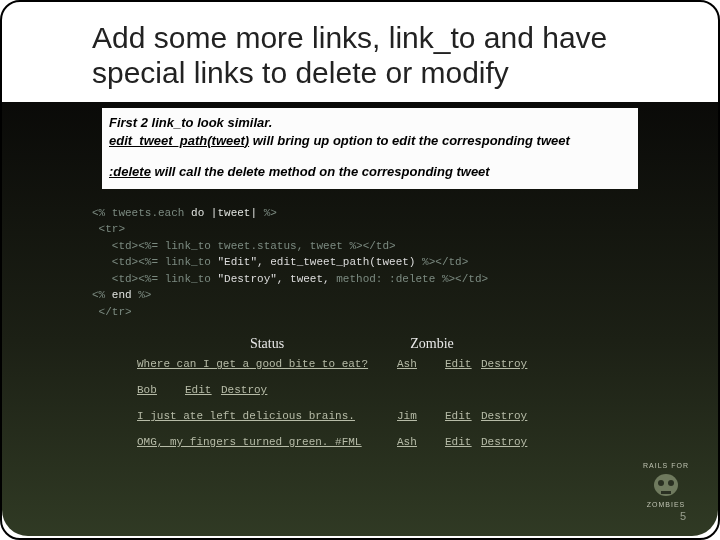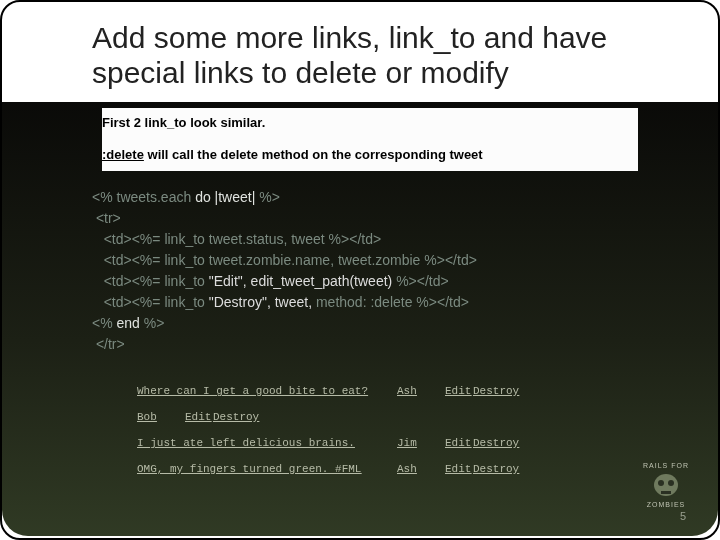--- a/index.html
+++ b/index.html
@@ -26,30 +26,31 @@
     bottom: 2px;
     background: linear-gradient(to bottom, #0a0a08 0%, #1c2015 55%, #303a24 100%);
     border-bottom-left-radius: 26px;
     border-bottom-right-radius: 26px;
     padding: 0;
   }
   .note-box {
     background: #fcfcfc;
     color: #000;
     margin: 6px 80px 12px 100px;
-    padding: 6px 8px 8px 0;
+    padding: 6px 8px 8px 7px;
     font-size: 13px;
     font-weight: 700;
     line-height: 1.35;
+    font-style: italic;
   }
   .note-box .u { text-decoration: underline; }
   .note-box .spacer { height: 14px; }
   .code {
-    font-family: Liberation Sans, sans-serif;
-    font-size: 14px;
+    font-family: Liberation Mono, monospace;
+    font-size: 11px;
     color: #7b8a80;
     padding: 4px 0 10px 90px;
     line-height: 1.5;
   }
   .code .line { white-space: pre; }
   .c-tag { color: #7b8a80; }
   .c-white { color: #e0e3df; }
   .c-str { color: #ddd; }
   .table-wrap {
     margin: 6px 0 0 135px;
@@ -59,30 +60,30 @@
     display: flex;
     font-family: Georgia, serif;
     font-size: 14px;
     color: #e9e9e9;
     padding-bottom: 6px;
   }
   .th-status { width: 260px; text-align: center; }
   .th-zombie { width: 70px; text-align: center; }
   .trow {
     display: flex;
-    align-items: flex-end;
+    align-items: flex-start;
     font-family: "Courier New", monospace;
     font-size: 11px;
     color: #b6bba7;
     height: 26px;
     text-decoration: underline;
   }
   .trow .status { width: 260px; text-decoration: underline; }
   .trow .zombie { width: 48px; text-decoration: underline; }
-  .trow .edit { width: 28px; text-decoration: underline; }
+  .trow .edit { width: 36px; text-decoration: underline; }
   .trow .destroy { width: 50px; text-decoration: underline; }
   .logo {
     position: absolute;
     right: 20px; bottom: 14px;
     width: 64px; height: 60px;
     display: flex; flex-direction: column; align-items: center;
     color: #bfc3b2;
   }
   .logo .arc {
     font-size: 7px; letter-spacing: 1px;
@@ -101,38 +102,44 @@
 <body>
 
 <div class="slide">
 
   <div class="title">Add some more links, link_to and have special links to delete or modify</div>
 
   <div class="lower">
 
     <div class="note-box">
       <div>First 2 link_to look similar.</div>
+      <div>
+        <span class="u">edit_tweet_path(tweet)</span><span> will bring up option to edit the corresponding tweet</span>
+      </div>
       <div class="spacer"></div>
       <div>
         <span class="u">:delete</span><span>  will call the delete method on the corresponding tweet</span>
       </div>
     </div>
 
     <div class="code">
       <div class="line"><span class="c-tag">&lt;% </span><span class="c-tag">tweets.each </span><span class="c-white">do </span><span class="c-white">|tweet| </span><span class="c-tag">%&gt;</span></div>
       <div class="line c-tag"> &lt;tr&gt;</div>
       <div class="line"><span class="c-tag">   &lt;td&gt;&lt;%= </span><span class="c-tag">link_to </span><span class="c-tag">tweet.status, tweet </span><span class="c-tag">%&gt;&lt;/td&gt;</span></div>
-      <div class="line"><span class="c-tag">   &lt;td&gt;&lt;%= </span><span class="c-tag">link_to </span><span class="c-tag">tweet.zombie.name, tweet.zombie </span><span class="c-tag">%&gt;&lt;/td&gt;</span></div>
       <div class="line"><span class="c-tag">   &lt;td&gt;&lt;%= </span><span class="c-tag">link_to </span><span class="c-str">"Edit", edit_tweet_path(tweet) </span><span class="c-tag">%&gt;&lt;/td&gt;</span></div>
       <div class="line"><span class="c-tag">   &lt;td&gt;&lt;%= </span><span class="c-tag">link_to </span><span class="c-str">"Destroy", tweet, </span><span class="c-tag">method: :delete </span><span class="c-tag">%&gt;&lt;/td&gt;</span></div>
       <div class="line"><span class="c-tag">&lt;% </span><span class="c-white">end </span><span class="c-tag">%&gt;</span></div>
       <div class="line c-tag"> &lt;/tr&gt;</div>
     </div>
 
     <div class="table-wrap">
+      <div class="thead">
+        <div class="th-status">Status</div>
+        <div class="th-zombie">Zombie</div>
+      </div>
       <div class="trow">
         <div class="status">Where can I get a good bite to eat?</div>
         <div class="zombie">Ash</div>
         <div class="edit">Edit</div>
         <div class="destroy">Destroy</div>
       </div>
       <div class="trow">
         <div class="zombie">Bob</div>
         <div class="edit">Edit</div>
         <div class="destroy">Destroy</div>

